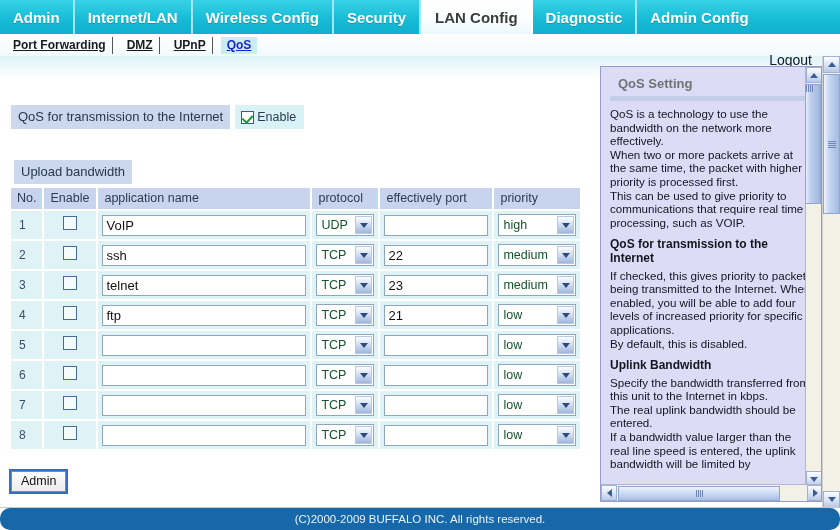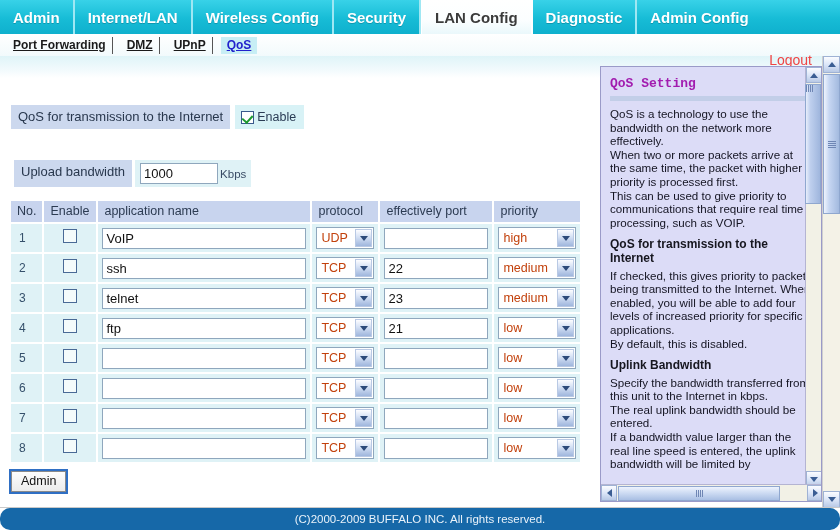--- a/index.html
+++ b/index.html
@@ -59,21 +59,21 @@
     border-right: none; font-weight: bold;
   }
 
   
   .banner {
     position: absolute; left: 0; top: 56px; width: 840px; height: 22px;
     background: linear-gradient(to bottom,#dff4f8 0%, #f4fbfd 70%, #ffffff 100%);
   }
   .logout {
     position: absolute; right: 28px; top: 52px;
-    font-size: 14px; color: #ef4444; cursor: pointer; text-align: center;
+    font-size: 14px; color: #0f172a; cursor: pointer; text-align: center;
   }
 
   
   .content {
     position: absolute; left: 0; top: 78px; width: 597px; height: 420px;
     background: #ffffff; overflow: hidden;
   }
   .qos-head-row {
     position: absolute; left: 11px; top: 27px;
     display: flex; align-items: stretch;
@@ -110,21 +110,21 @@
   .txtinput {
     border: 1px solid #8fa7bd; background: #fff;
     font-family: "Liberation Sans", sans-serif;
     font-size: 13px; color: #111; padding: 2px 3px; height: 21px;
     outline: none;
   }
   .unit { font-size: 11.5px; color: #3a4c66; margin-left: 2px; }
 
   
   .qtable {
-    position: absolute; left: 9px; top: 121px;
+    position: absolute; left: 9px; top: 108px;
     border-collapse: separate; border-spacing: 2px;
     background: #ffffff;
   }
   .qtable th {
     background: #c8d4ee; color: #2c3b52; font-weight: normal;
     font-size: 12.5px; text-align: left;
     padding: 3px 6px 4px 6px; white-space: nowrap;
   }
   .qtable td {
     background: #dff2f6;
@@ -139,21 +139,21 @@
     width: 14px; height: 14px; background: #f4fbfb;
     border: 1px solid #4a6a96; display: inline-block;
   }
   .in-app { width: 204px; }
   .in-port { width: 104px; }
 
   
   .sel {
     position: relative; display: inline-block;
     border: 1px solid #8fa7bd; background: #fff; height: 22px;
-    font-size: 12.5px; color: #c2410c; cursor: pointer;
+    font-size: 12.5px; color: #14532d; cursor: pointer;
     vertical-align: middle;
   }
   .sel .sel-val {
     display: block; padding: 2px 22px 2px 4px; height: 20px;
     line-height: 16px; white-space: nowrap; overflow: hidden;
   }
   .sel .arrow {
     position: absolute; right: 1px; top: 1px; width: 17px; height: 18px;
     background: linear-gradient(to bottom,#fdfdff 0%, #d4e0f4 45%, #9fb6dd 100%);
     border: 1px solid #b9c9e4;
@@ -180,23 +180,22 @@
   
   .help {
     position: absolute; left: 600px; top: 66px;
     width: 222px; height: 436px;
     background: #dcdcf7;
     border: 1px solid #9a9ac8;
     overflow: hidden;
   }
   .help-inner { padding: 7px 9px 0 9px; }
   .help-h1 {
-    font-size: 13px; font-weight: bold; color: #a21caf;
-    margin: 2px 0 5px 0;
-    font-family: Liberation Mono, monospace;
+    font-size: 13px; font-weight: bold; color: #737373;
+    margin: 2px 0 5px 8px;
   }
   .help-rule {
     height: 5px; background: #c2cee8; margin: 0 0 6px 0;
   }
   .help-p {
     font-size: 11.6px; color: #141422; line-height: 13.6px;
     margin: 0 0 9px 0; white-space: pre-line;
   }
   .help-h2 {
     font-size: 12px; font-weight: bold; color: #16161f;
@@ -305,24 +304,20 @@
     <div class="qos-head-row">
       <div class="lbl-box">QoS for transmission to the Internet</div>
       <div class="enable-box">
         <span class="chk checked"></span>
         <span class="chk-label">Enable</span>
       </div>
     </div>
 
     <div class="bw-row">
       <div class="lbl-box">Upload bandwidth</div>
-      <div class="bw-field-wrap">
-        <input class="txtinput" style="width: 78px;" value="1000">
-        <span class="unit">Kbps</span>
-      </div>
     </div>
 
     <table class="qtable">
       <thead>
         <tr id="thead-row">
             <th>No.</th>
             <th>Enable</th>
             <th>application name</th>
             <th>protocol</th>
             <th>effectively port</th>

